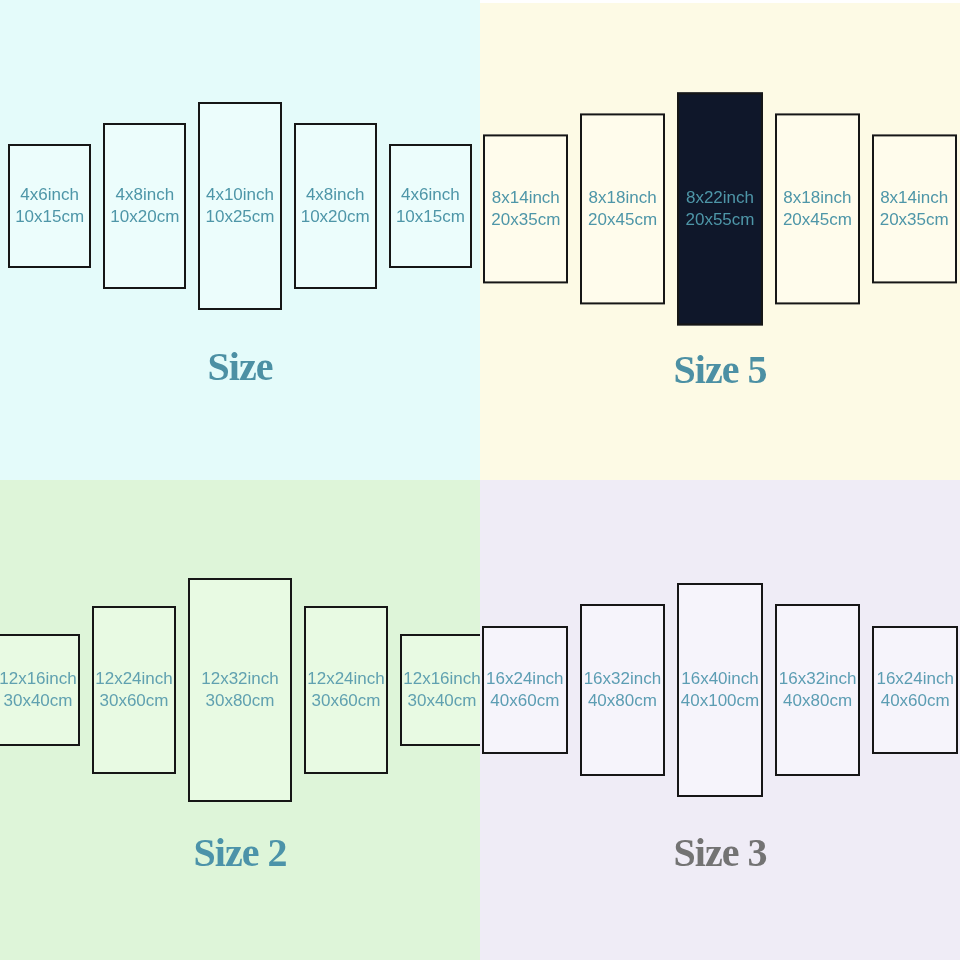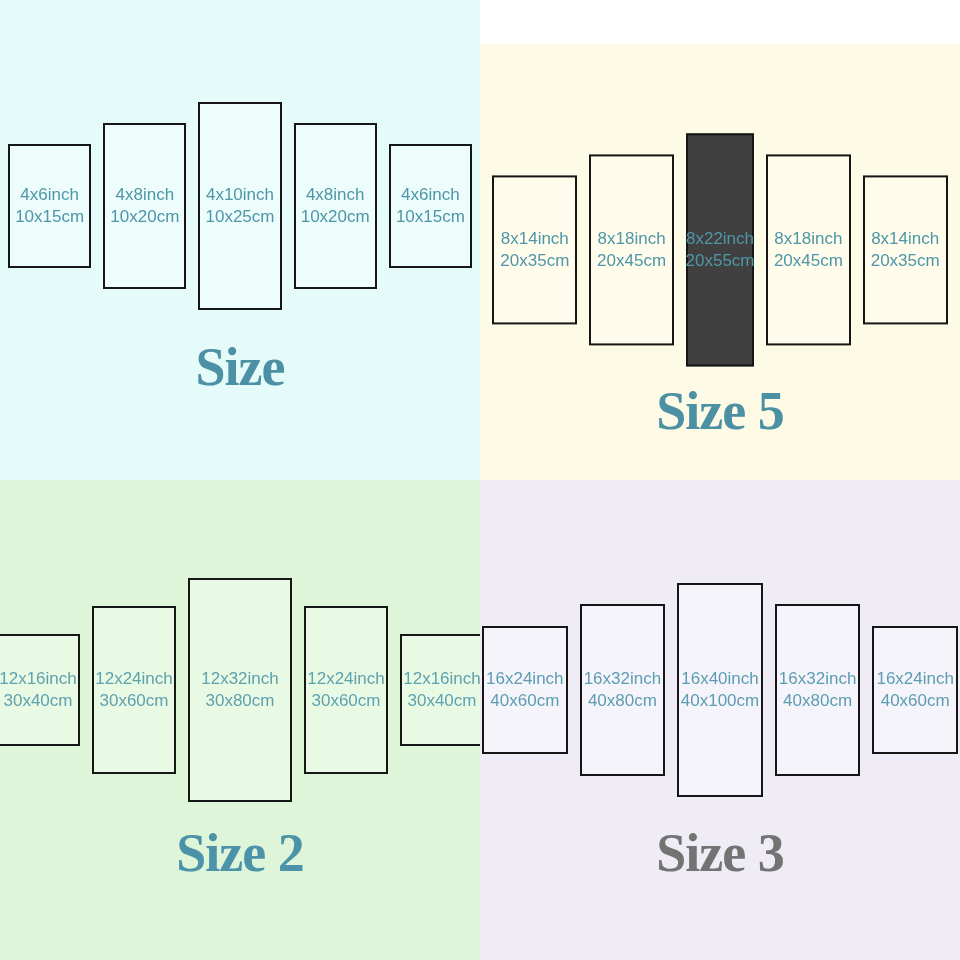--- a/index.html
+++ b/index.html
@@ -13,21 +13,21 @@
     display: grid;
     grid-template-columns: 480px 480px;
     grid-template-rows: 480px 480px;
   }
   .quadrant {
     position: relative;
     width: 480px; height: 480px;
     overflow: hidden;
     box-sizing: border-box;
   }
-  .quadrant.top-strip { border-top: 3px solid #ffffff; margin-top: 41px; }
+  .quadrant.top-strip { border-top: 3px solid #ffffff; }
   .panels-row {
     position: absolute;
     left: 0; right: 0;
     display: flex;
     justify-content: center;
     align-items: center;
     gap: 12px;
   }
   .row-top .panels-row    { top: 206px; transform: translateY(-50%); }
   .row-bottom .panels-row { top: 210px; transform: translateY(-50%); }
@@ -46,21 +46,21 @@
     white-space: nowrap;
     letter-spacing: 0px;
   }
   .title {
     position: absolute;
     left: 0; right: 0;
     margin: 0;
     text-align: center;
     font-family: "Liberation Serif", serif;
     font-weight: bold;
-    font-size: 54px;
+    font-size: 40px;
     line-height: 46px;
     letter-spacing: -1px;
   }
   .row-top .title    { top: 344px; }
   .row-bottom .title { top: 350px; }
 </style>
 </head>
 <body>
 
 <div class="page">
@@ -108,21 +108,21 @@
             <div>8x14inch</div>
             <div>20x35cm</div>
           </div>
         </div>
         <div class="panel" style="width: 84.8px; height: 190.8px; border-color: rgb(22, 22, 22); background: rgb(255, 252, 236);">
           <div class="panel-label" style="color: rgb(78, 150, 168);">
             <div>8x18inch</div>
             <div>20x45cm</div>
           </div>
         </div>
-        <div class="panel" style="width: 68px; height: 233.2px; border-color: rgb(22, 22, 22); background: #404040;">
+        <div class="panel" style="width: 86px; height: 233.2px; border-color: rgb(22, 22, 22); background: #0f172a;">
           <div class="panel-label" style="color: rgb(78, 150, 168);">
             <div>8x22inch</div>
             <div>20x55cm</div>
           </div>
         </div>
         <div class="panel" style="width: 84.8px; height: 190.8px; border-color: rgb(22, 22, 22); background: rgb(255, 252, 236);">
           <div class="panel-label" style="color: rgb(78, 150, 168);">
             <div>8x18inch</div>
             <div>20x45cm</div>
           </div>

